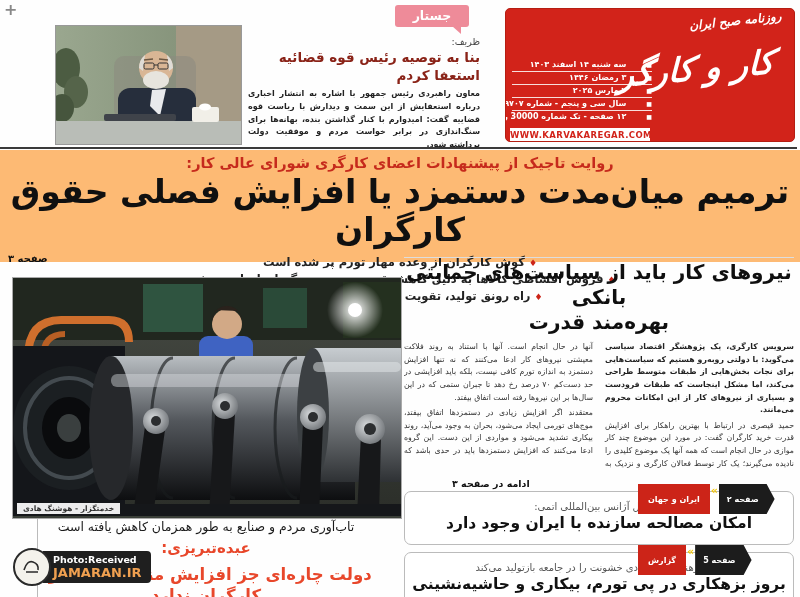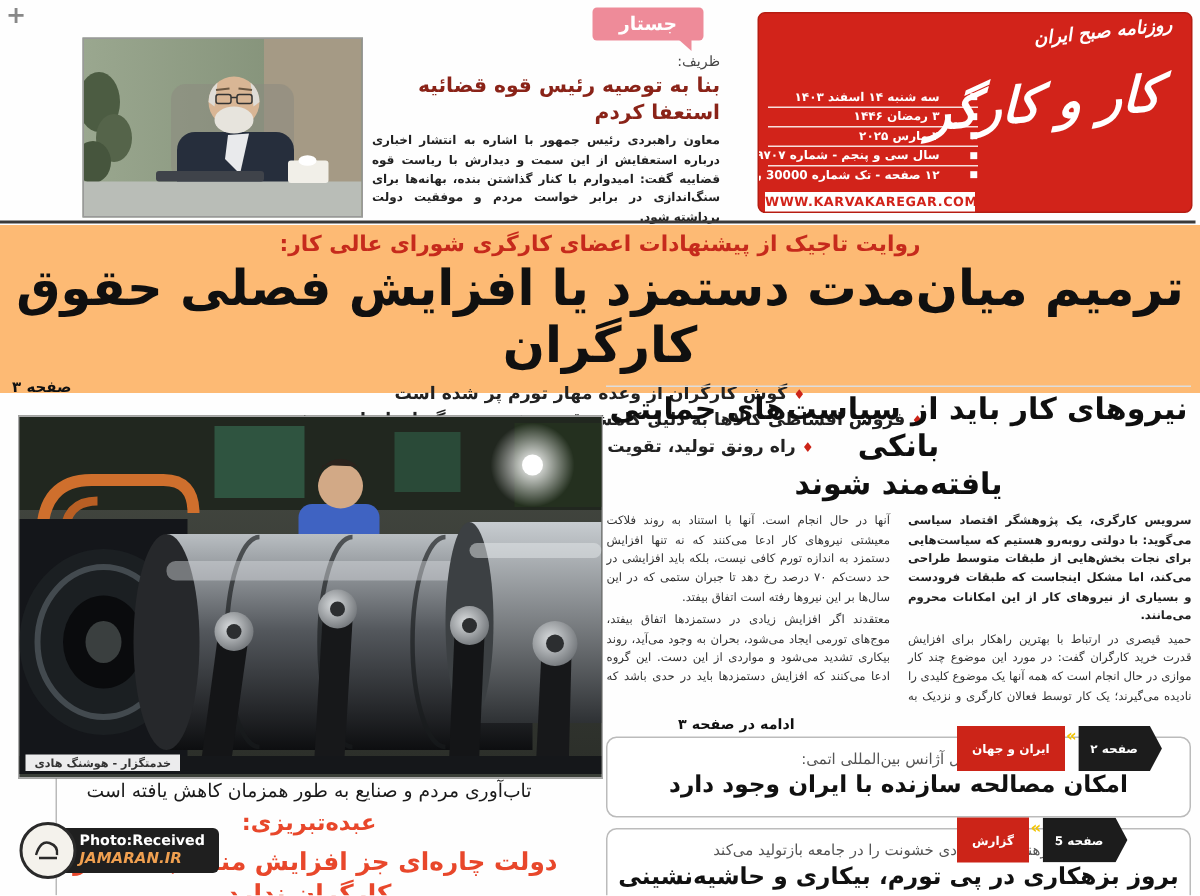--- a/index.html
+++ b/index.html
@@ -80,21 +80,21 @@
         align-items:center;padding:0 10px;}
   .badge .chev{color:#f2c400;font-size:11px;font-weight:bold;line-height:14px;margin:0 1px;}
   .badge .pg{background:#1c1c1c;color:#fff;font-size:8px;font-weight:bold;display:flex;align-items:center;
         padding:0 16px 0 8px;clip-path:polygon(0 0,calc(100% - 8px) 0,100% 50%,calc(100% - 8px) 100%,0 100%);}
   
   .watermark{position:absolute;left:0;top:548px;display:flex;align-items:center;direction:ltr;z-index:6;margin-left:13px;}
   .wm-circle{width:34px;height:34px;border-radius:50%;background:#f4f2ec;border:2px solid #2a2a2a;
         display:flex;align-items:center;justify-content:center;z-index:2;}
   .wm-box{background:#1f1f1f;border-radius:0 4px 4px 0;padding:3px 9px 3px 10px;margin-left:-8px;}
   .wm-line1{color:#fff;font-size:9.5px;font-weight:bold;line-height:1.2;}
-  .wm-line2{color:#f0a050;font-size:10px;font-weight:bold;line-height:1.2;font-style:italic;}
+  .wm-line2{color:#f0a050;font-size:13px;font-weight:bold;line-height:1.2;}
 </style>
 </head>
 <body>
 
 <div class="page">
 
   <div class="crop-plus">+</div>
   <div class="crop-vline"></div>
 
   <div class="column-bubble">جستار</div>
@@ -256,21 +256,21 @@
   <div class="bottomleft">
     <div class="bl-subhead">تاب‌آوری مردم و صنایع به طور همزمان کاهش یافته است</div>
     <div class="bl-kicker">عبده‌تبریزی:</div>
     <div class="bl-headline">دولت چاره‌ای جز افزایش مناسب دستمزد کارگران ندارد</div>
   </div>
 
   <div class="rule-light"></div>
   <div class="res-block">
     <div class="res-headline">
       <div>نیروهای کار باید از سیاست‌های حمایتی بانکی</div>
-      <div>یافته‌مند شوند</div>
+      <div>بهره‌مند قدرت</div>
     </div>
     <div class="res-cols">
       <p class="lead">سرویس کارگری، یک پژوهشگر اقتصاد سیاسی می‌گوید: با دولتی روبه‌رو هستیم که سیاست‌هایی برای نجات بخش‌هایی از طبقات متوسط طراحی می‌کند، اما مشکل اینجاست که طبقات فرودست و بسیاری از نیروهای کار از این امکانات محروم می‌مانند.</p>
       <p>حمید قیصری در ارتباط با بهترین راهکار برای افزایش قدرت خرید کارگران گفت: در مورد این موضوع چند کار موازی در حال انجام است که همه آنها یک موضوع کلیدی را نادیده می‌گیرند؛ یک کار توسط فعالان کارگری و نزدیک به آنها در حال انجام است. آنها با استناد به روند فلاکت معیشتی نیروهای کار ادعا می‌کنند که نه تنها افزایش دستمزد به اندازه تورم کافی نیست، بلکه باید افزایشی در حد دست‌کم ۷۰ درصد رخ دهد تا جبران ستمی که در این سال‌ها بر این نیروها رفته است اتفاق بیفتد.</p>
       <p>معتقدند اگر افزایش زیادی در دستمزدها اتفاق بیفتد، موج‌های تورمی ایجاد می‌شود، بحران به وجود می‌آید، روند بیکاری تشدید می‌شود و مواردی از این دست. این گروه ادعا می‌کنند که افزایش دستمزدها باید در حدی باشد که برای نیروهای استخدام‌کننده توجیه داشته باشد تا بتوانند رابطه استخدامی خود با نیروهای کار را ادامه دهند.</p>
 
     </div>
   </div>
   <div class="res-cont">ادامه در صفحه ۳</div>
 

